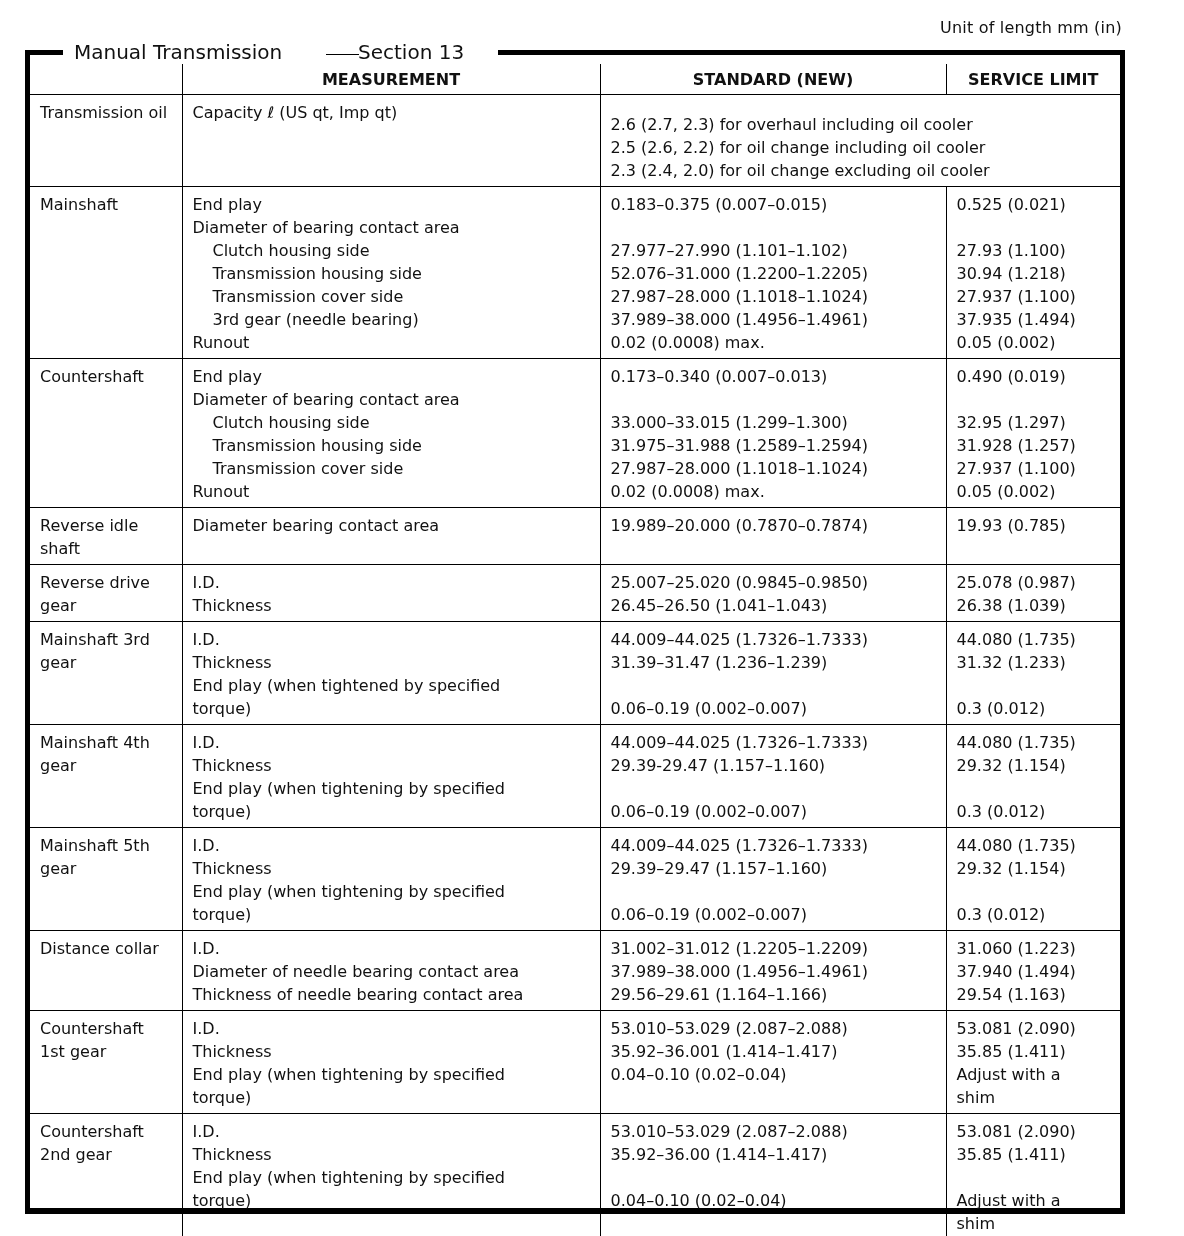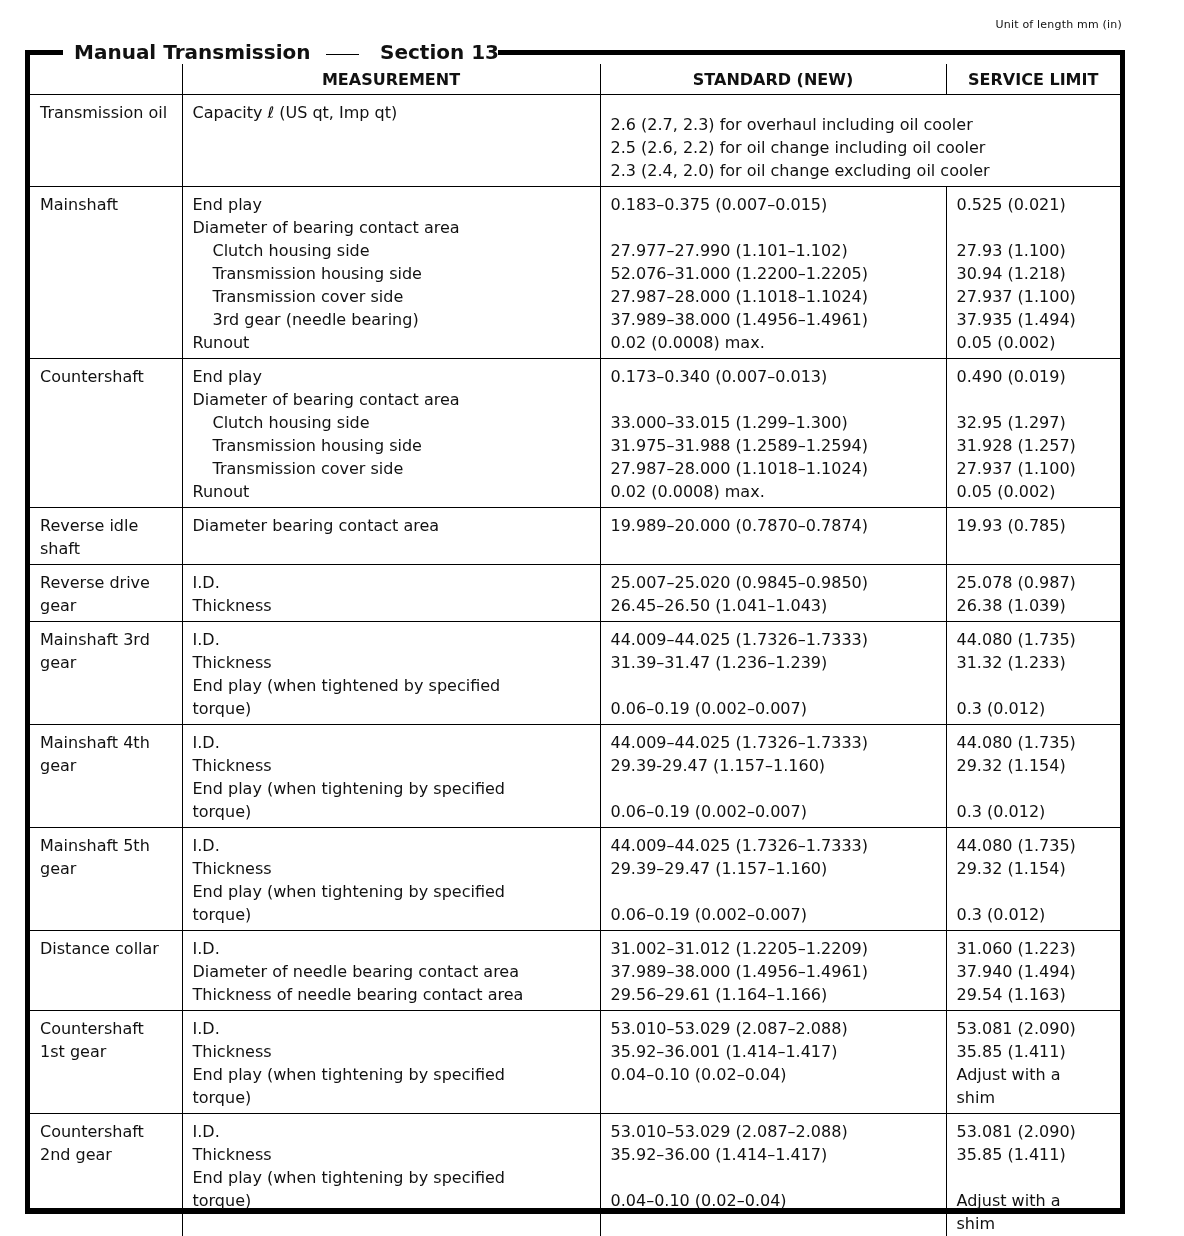--- a/index.html
+++ b/index.html
@@ -1,26 +1,26 @@
 <!DOCTYPE html>
 <html><head>
 <meta charset="utf-8">
 <style>
   html, body { margin: 0; padding: 0; background: #ffffff; }
   body { width: 1184px; height: 1236px; position: relative; overflow: hidden;
          font-family: "DejaVu Sans", sans-serif; color: #111; }
-  .unit { position: absolute; right: 62px; top: 18px; font-size: 11px; letter-spacing: 0.2px; }
+  .unit { position: absolute; right: 62px; top: 18px; font-size: 16px; letter-spacing: 0.2px; }
   .frame { position: absolute; left: 25px; top: 52px; width: 1100px; height: 1162px;
            border-left: 5px solid #000; border-right: 5px solid #000; border-bottom: 6px solid #000;
            box-sizing: border-box; }
   .frame-top-a { position: absolute; left: 25px; top: 50px; width: 38px; height: 5px; background: #000; }
   .frame-top-b { position: absolute; left: 498px; top: 50px; width: 627px; height: 5px; background: #000; }
   .dash-mid { position: absolute; left: 326px; top: 54px; width: 33px; height: 1px; background: #000; }
-  .title { position: absolute; left: 74px; top: 40px; font-size: 20px; font-weight: bold; white-space: nowrap; }
-  .title .sec { position: absolute; left: 306px; top: 0; }
+  .title { position: absolute; left: 74px; top: 40px; font-size: 20px; font-weight: normal; white-space: nowrap; }
+  .title .sec { position: absolute; left: 284px; top: 0; }
   table { position: absolute; left: 30px; top: 64px; width: 1090px; border-collapse: collapse;
           table-layout: fixed; font-size: 16px; }
   col.c1 { width: 152px; } col.c2 { width: 418px; } col.c3 { width: 346px; } col.c4 { width: 174px; }
   th { font-weight: bold; font-size: 16px; height: 30px; text-align: center; vertical-align: middle;
        border-left: 1px solid #000; padding: 0; }
   th:first-child { border-left: none; }
   thead tr { border-bottom: 1.5px solid #000; }
   tbody tr { border-top: 1.5px solid #000; }
   td { vertical-align: top; padding: 6px 10px 4px 10px; line-height: 23px; border-left: 1.5px solid #000; }
   td:first-child { border-left: none; }

